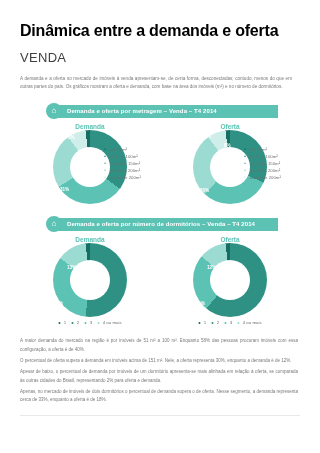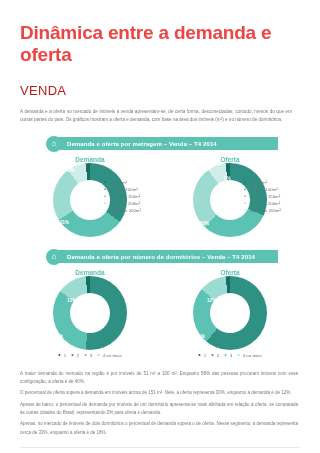--- a/index.html
+++ b/index.html
@@ -8,26 +8,26 @@
     width:320px; height:453px;
     background:#ffffff;
     font-family:"Liberation Sans", sans-serif;
     color:#4d4d4d;
     position:relative;
     overflow:hidden;
   }
   .page { position:relative; width:320px; height:453px; padding:0 20px; }
 
   .title {
-    font-size:19px; font-weight:bold; color:#ef4444;
+    font-size:16px; font-weight:bold; color:#000000;
     letter-spacing:-0.2px; margin-top:22px; line-height:1.15;
   }
   .subtitle {
-    font-size:13px; color:#b91c1c; font-weight:normal;
-    letter-spacing:0.3px; margin-top:18px; line-height:1.15;
+    font-size:13px; color:#404040; font-weight:normal;
+    letter-spacing:0.3px; margin-top:11px; line-height:1.15;
   }
   .intro {
     font-size:4.6px; color:#7a7a7a; line-height:1.75;
     margin-top:9px; width:272px; text-align:justify;
   }
 
   
   .section-bar {
     margin-top:12px;
     display:flex; align-items:center;

